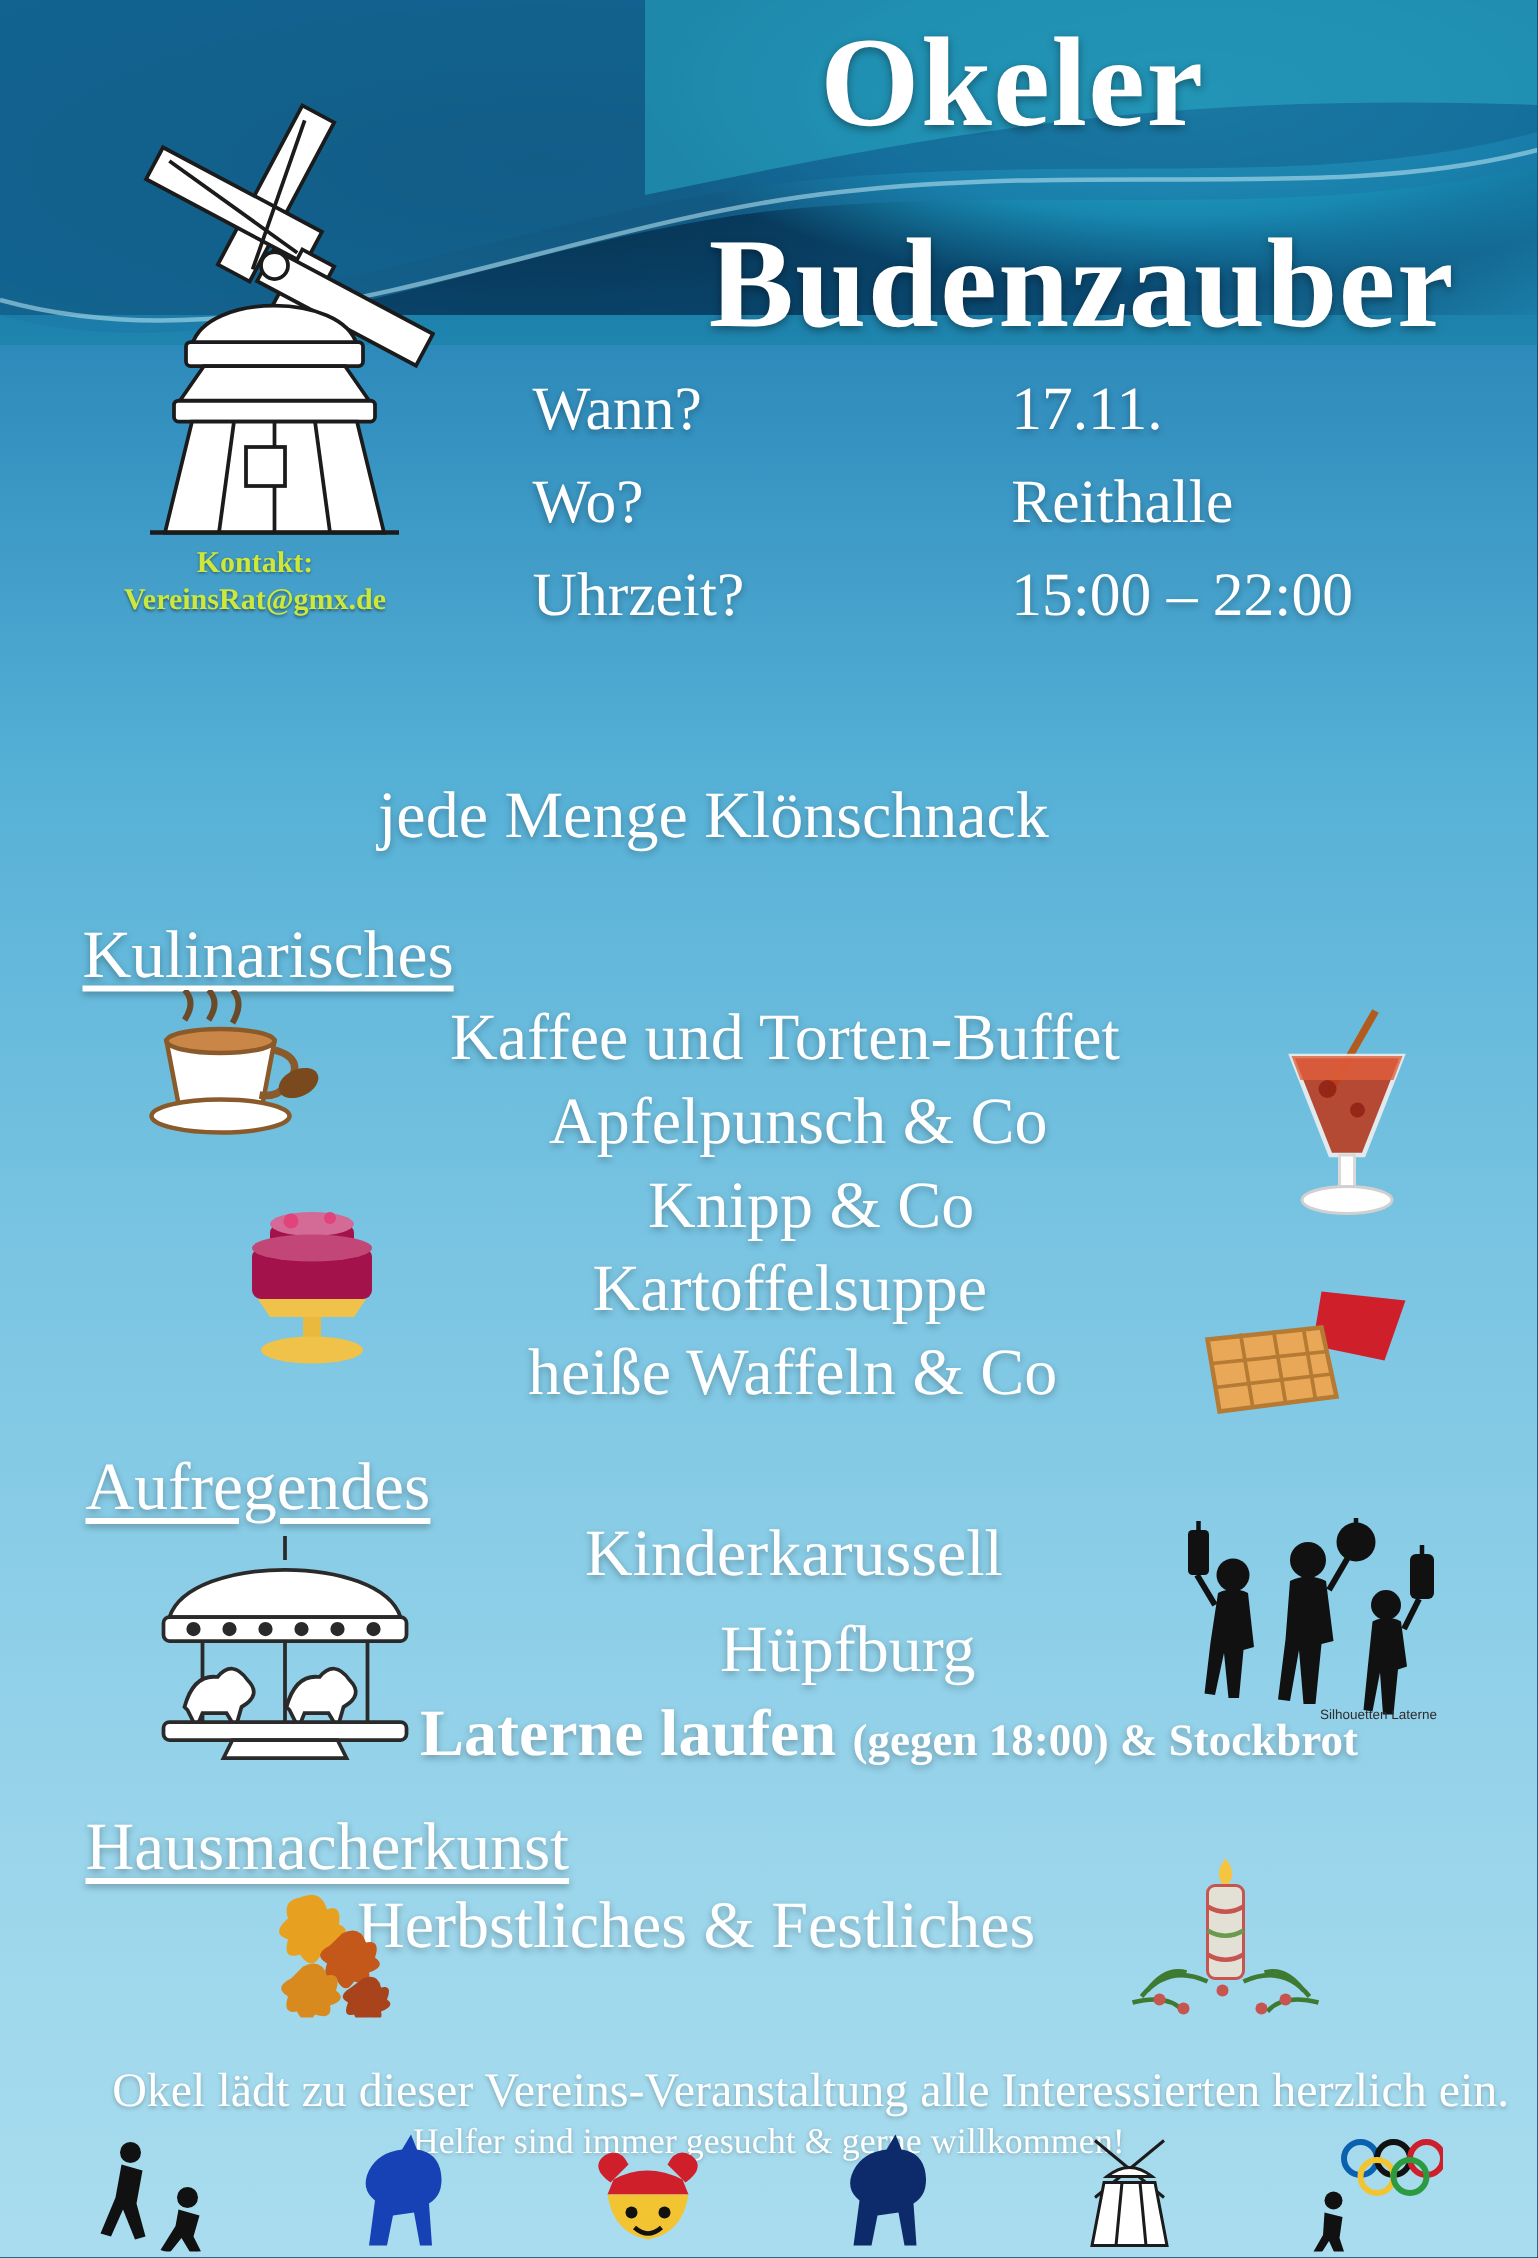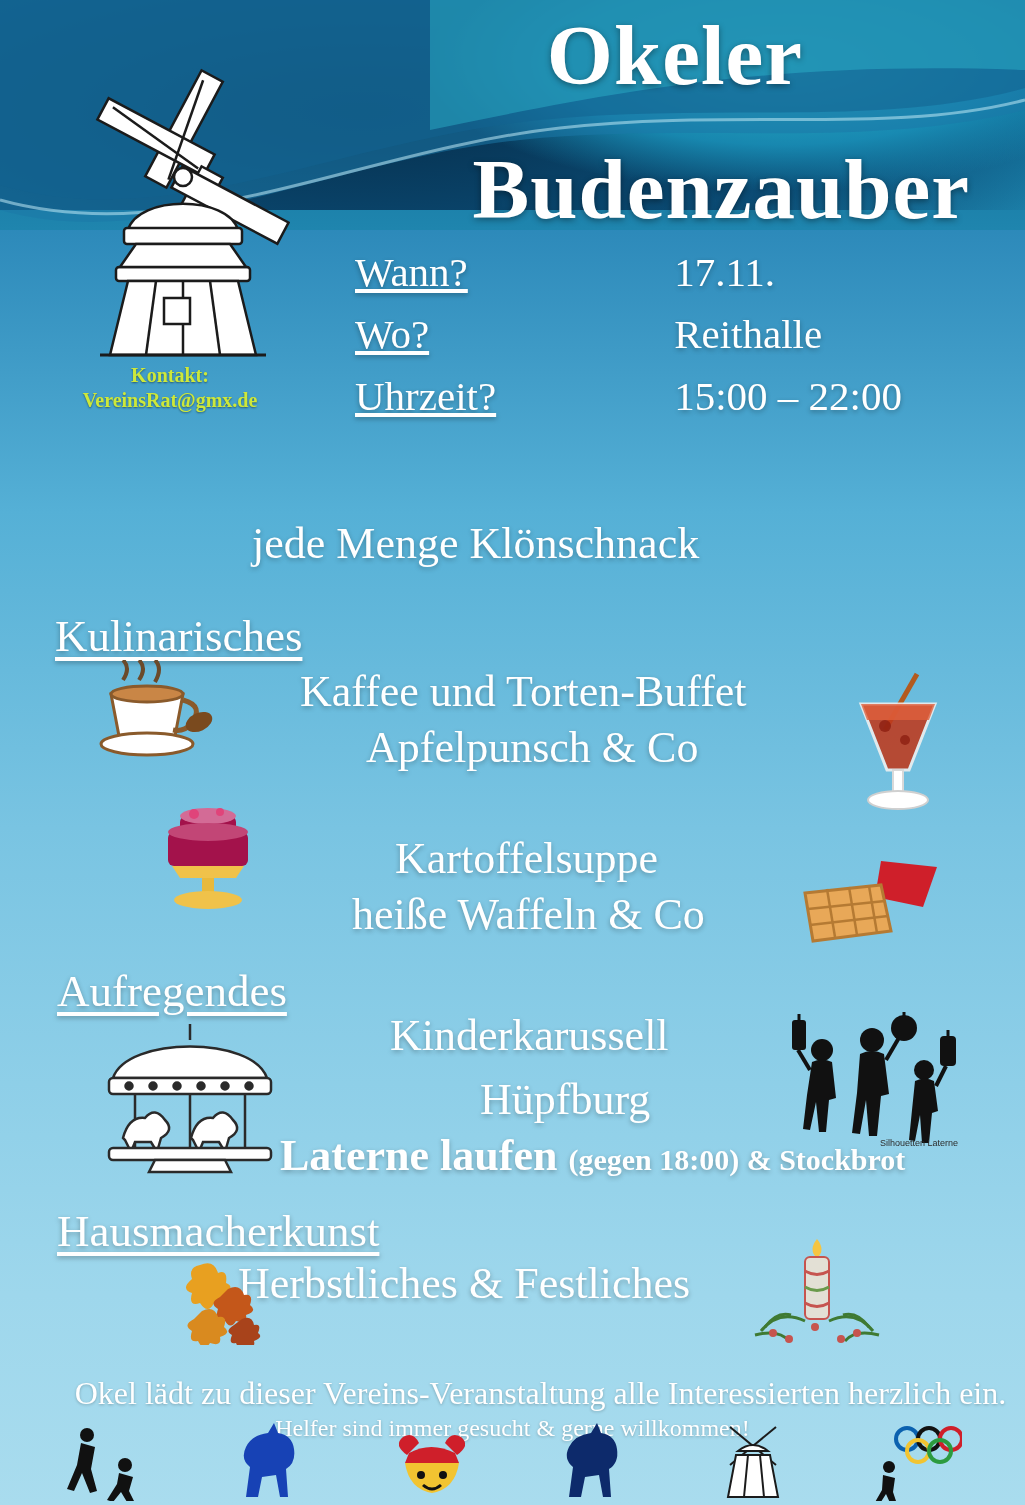--- a/index.html
+++ b/index.html
@@ -85,21 +85,21 @@
   .title1 { top: 6px; right: 222px; font-size: 85px; }
   .title2 { top: 140px; right: 55px; font-size: 85px; }
 
   .when-table {
     position: absolute;
     top: 240px; left: 352px;
     font-size: 41px;
     line-height: 1.42;
     text-shadow: 0 2px 5px rgba(0,0,0,.30);
   }
-  .when-table td.q { padding-right: 175px; white-space: nowrap; text-decoration: underline; }
+  .when-table td.q { padding-right: 175px; white-space: nowrap; }
   .when-table td.a { white-space: nowrap; }
   .when-table tr td { vertical-align: baseline; }
 
   
   .h-section {
     position: absolute;
     font-size: 45px;
     text-decoration: underline;
     text-underline-offset: 6px;
     text-shadow: 0 2px 5px rgba(0,0,0,.30);
@@ -243,20 +243,21 @@
       <td class="a">15:00 – 22:00</td>
     </tr>
   </tbody>
     </table>
 
   <div class="body-line line-kloen">jede Menge Klönschnack</div>
 
   <div class="h-section sec-kulinarisch">Kulinarisches</div>
   <div class="body-line k1">Kaffee und Torten-Buffet</div>
   <div class="body-line k2">Apfelpunsch &amp; Co</div>
+  <div class="body-line k3">Knipp &amp; Co</div>
   <div class="body-line k4">Kartoffelsuppe</div>
   <div class="body-line k5">heiße Waffeln &amp; Co</div>
 
   <svg class="ill ill-coffee" viewBox="0 0 125 110">
     <path d="M28,20 q8,-12 0,-20" stroke="#6b4a2a" stroke-width="4" fill="none"></path>
     <path d="M44,20 q8,-12 0,-20" stroke="#6b4a2a" stroke-width="4" fill="none"></path>
     <path d="M60,22 q8,-14 0,-22" stroke="#6b4a2a" stroke-width="4" fill="none"></path>
     <path d="M16,34 L88,34 L80,76 L24,76 Z" fill="#ffffff" stroke="#8a5a2b" stroke-width="3"></path>
     <ellipse cx="52" cy="34" rx="36" ry="8" fill="#c98646" stroke="#8a5a2b" stroke-width="3"></ellipse>
     <path d="M88,40 q22,6 8,24 q-7,8 -18,6" fill="none" stroke="#8a5a2b" stroke-width="5"></path>

